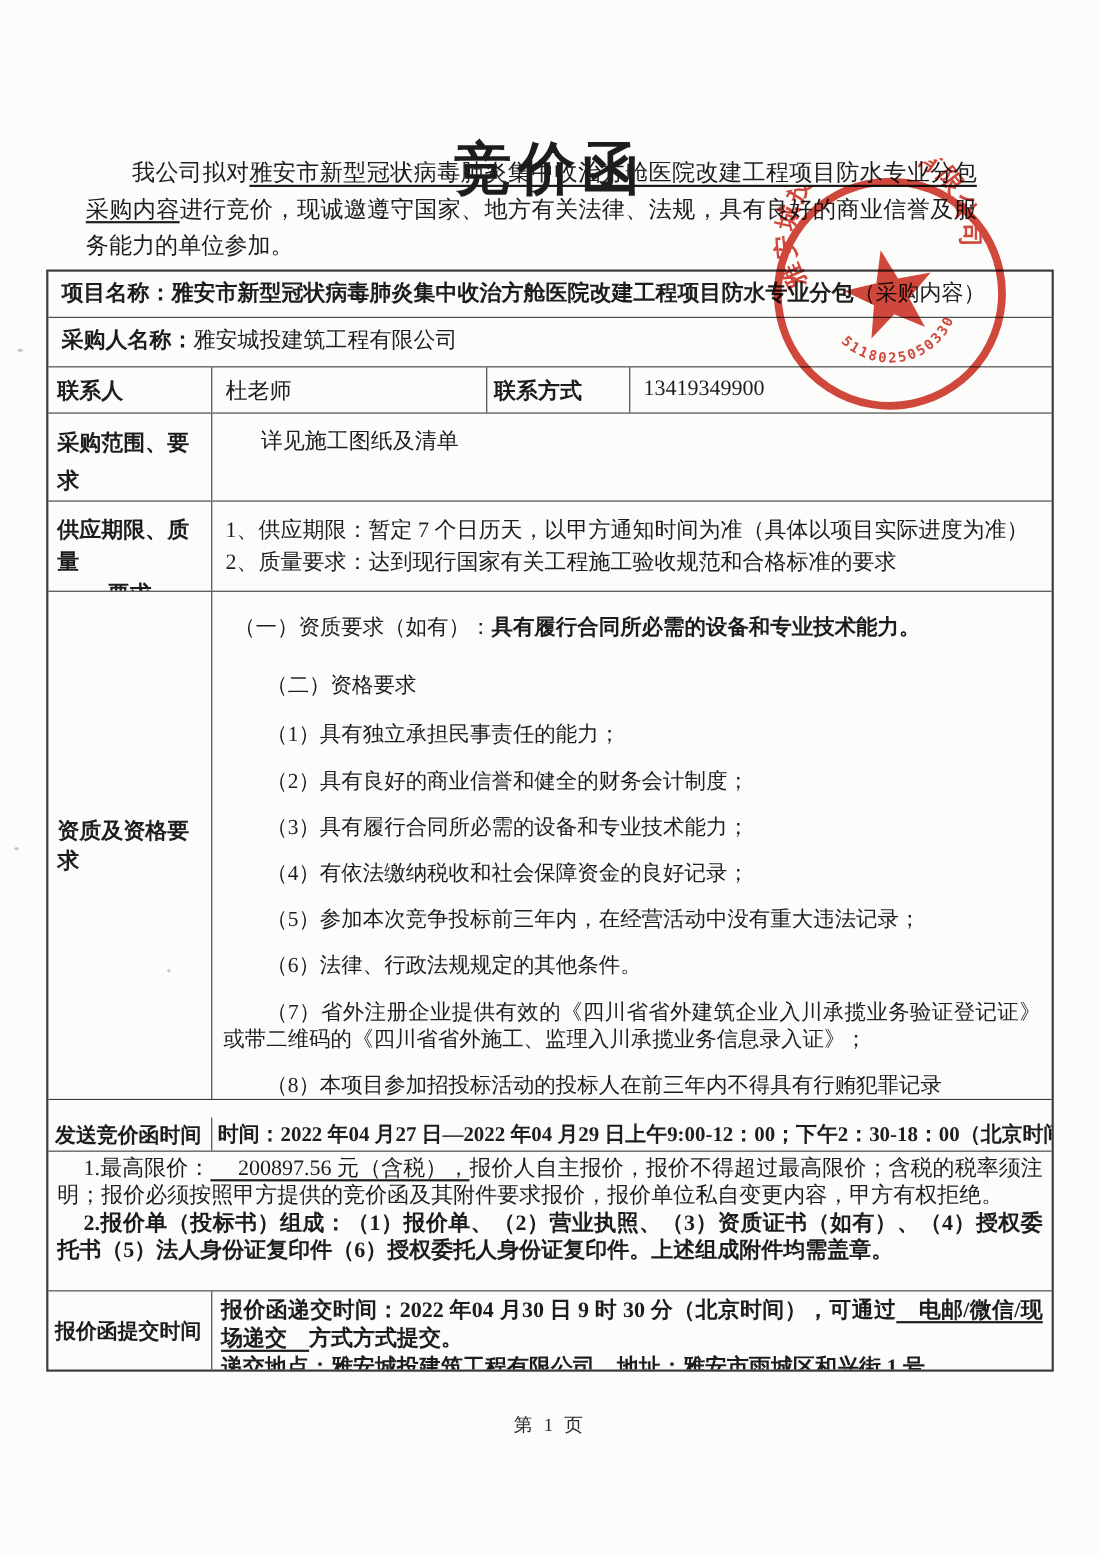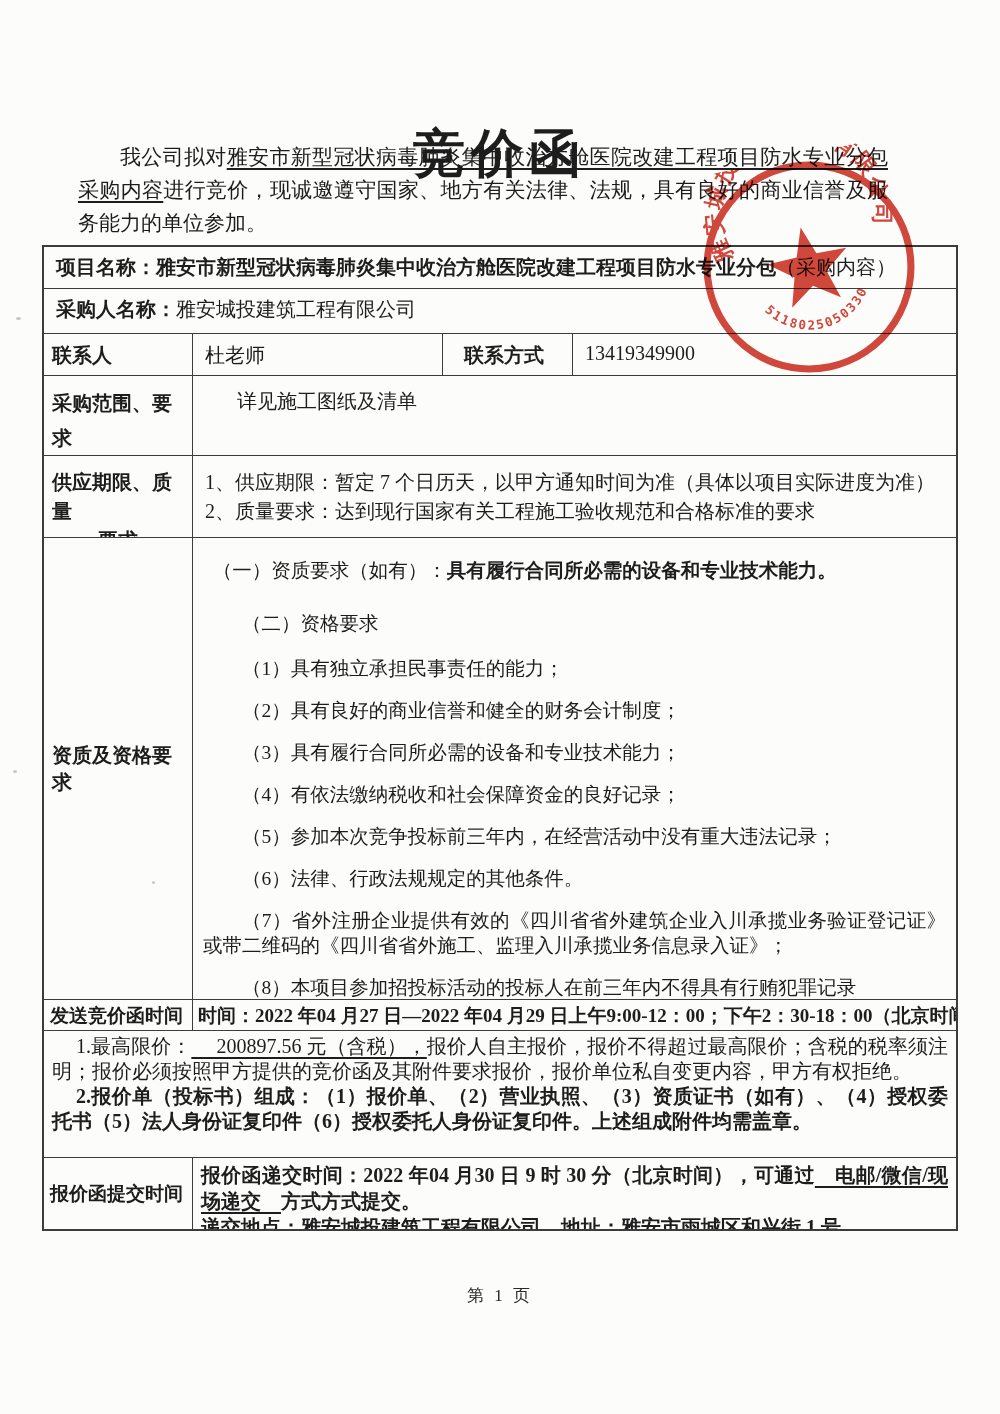--- a/index.html
+++ b/index.html
@@ -30,29 +30,29 @@
     border:2px solid #3c3c3c; box-sizing:border-box;
     font-size:20px; background:transparent;
   }
   .row { display:flex; box-sizing:border-box; border-bottom:1.5px solid #3c3c3c; }
   .row:last-child { border-bottom:none; }
   .cell { box-sizing:border-box; overflow:hidden; }
   .cell + .cell { border-left:1.5px solid #3c3c3c; }
 
   .r1 { height:42px; } .r2 { height:45px; } .r3 { height:42px; }
   .r4 { height:80px; } .r5 { height:82px; } .r6 { height:462px; }
-  .r7 { height:31px; } .r8 { height:127px; } .r9 { height:71px; }
+  .r7 { height:31px;margin-top:16px; } .r8 { height:127px; } .r9 { height:71px; }
 
   .full { flex:1; padding:7px 12px; line-height:27px; white-space:nowrap; }
   .c-label { width:148px; flex:none; padding:6px 8px; font-weight:bold; }
   .c-val { flex:1; }
 
   .r3 .c-label { padding-top:8px; }
   .c-name   { width:250px; flex:none; padding:8px 12px; }
-  .c-plabel { width:130px; flex:none; padding:8px 21px; font-weight:bold; }
+  .c-plabel { width:130px; flex:none; padding:8px 6px; font-weight:bold; }
   .c-phone  { flex:1; padding:8px 12px; font-family:"Liberation Serif","DejaVu Serif",serif; }
 
   .lbl2 { display:flex; flex-direction:column; }
   .r4 .lbl2 { padding-top:10px; line-height:35px; }
   .r5 .lbl2 { padding-top:12px; line-height:29px; }
   .r5 .lbl2 .ln2 { text-align:center; }
   .r4 .c-val { padding:11px 8px 0 44px; line-height:28px; }
   .r5 .c-val { padding:12px 10px 0 12px; line-height:29px; }
   .r5 .c-val p { margin:0; }
 

